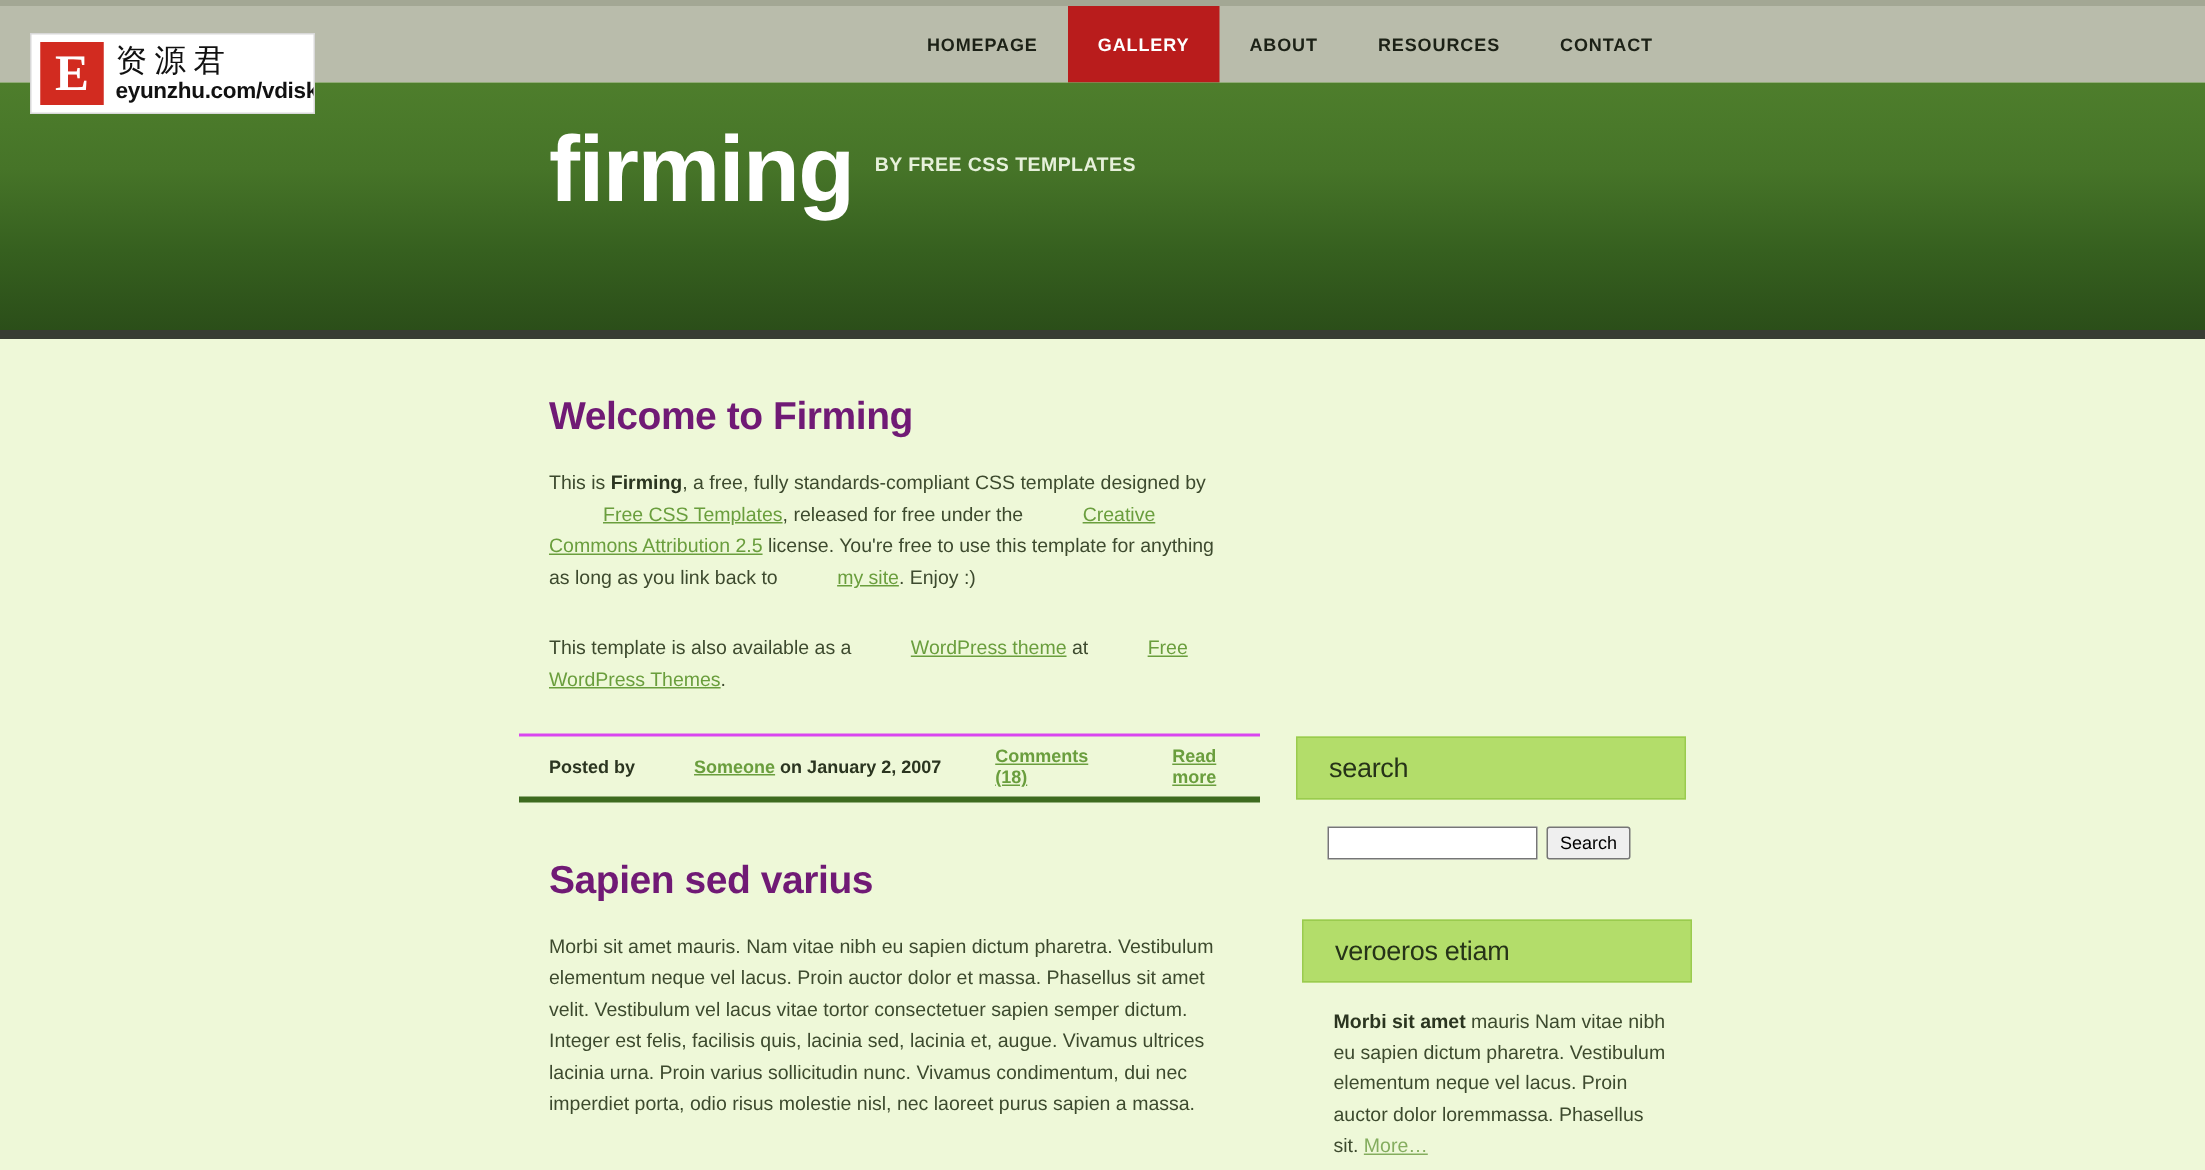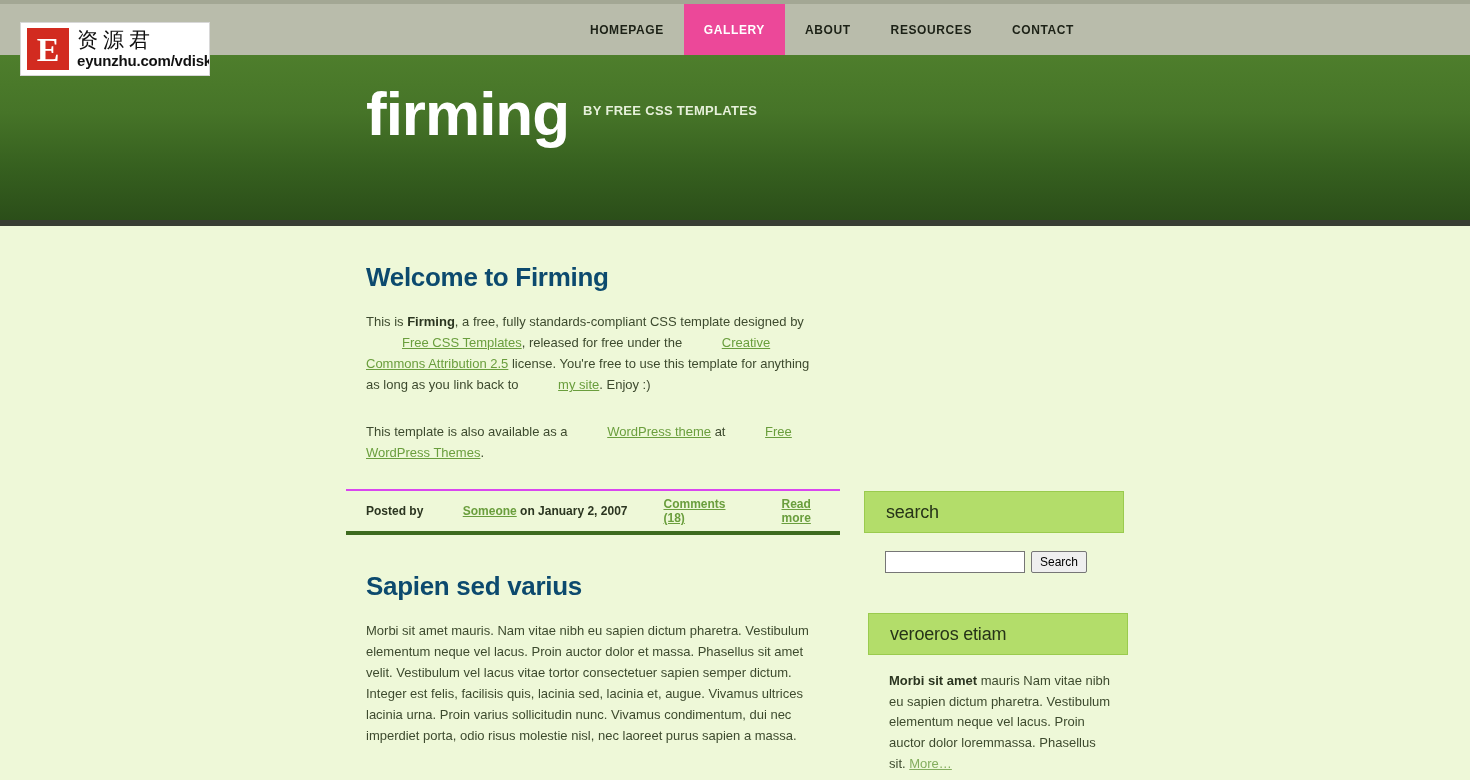--- a/index.html
+++ b/index.html
@@ -19,40 +19,40 @@
   
   .topbar {
     position: relative;
     height: 55px;
     background: #b9bcab;
     border-top: 4px solid #a3a794;
     box-sizing: border-box;
   }
   .nav {
     position: absolute;
-    right: 376px;
+    right: 348px;
     top: 0;
     height: 51px;
     display: flex;
     align-items: stretch;
   }
   .nav-item {
     display: flex;
     align-items: center;
     padding: 0 20px;
     font-size: 12px;
     font-weight: bold;
     letter-spacing: 0.6px;
     color: #1c2116;
     text-decoration: none;
     cursor: pointer;
     white-space: nowrap;
   }
   .nav-item.active {
-    background: #ec4899;
+    background: #b91c1c;
     color: #ffffff;
   }
 
   
   .logo-box {
     position: absolute;
     left: 20px;
     top: 18px;
     width: 190px;
     height: 54px;
@@ -146,21 +146,21 @@
     left: 346px;
     top: 0;
     width: 494px;
   }
   .post { padding: 0 0 0 0; }
   .post h2 {
     margin: 0;
     padding: 36px 0 0 20px;
     font-size: 26px;
     font-weight: bold;
-    color: #0c4a6e;
+    color: #701a75;
     letter-spacing: -0.3px;
   }
   .post p {
     margin: 0;
     padding: 18px 20px 0 20px;
     font-size: 13px;
     line-height: 21px;
     color: #3d4a2e;
   }
   .post p.tight { padding-top: 26px; }

